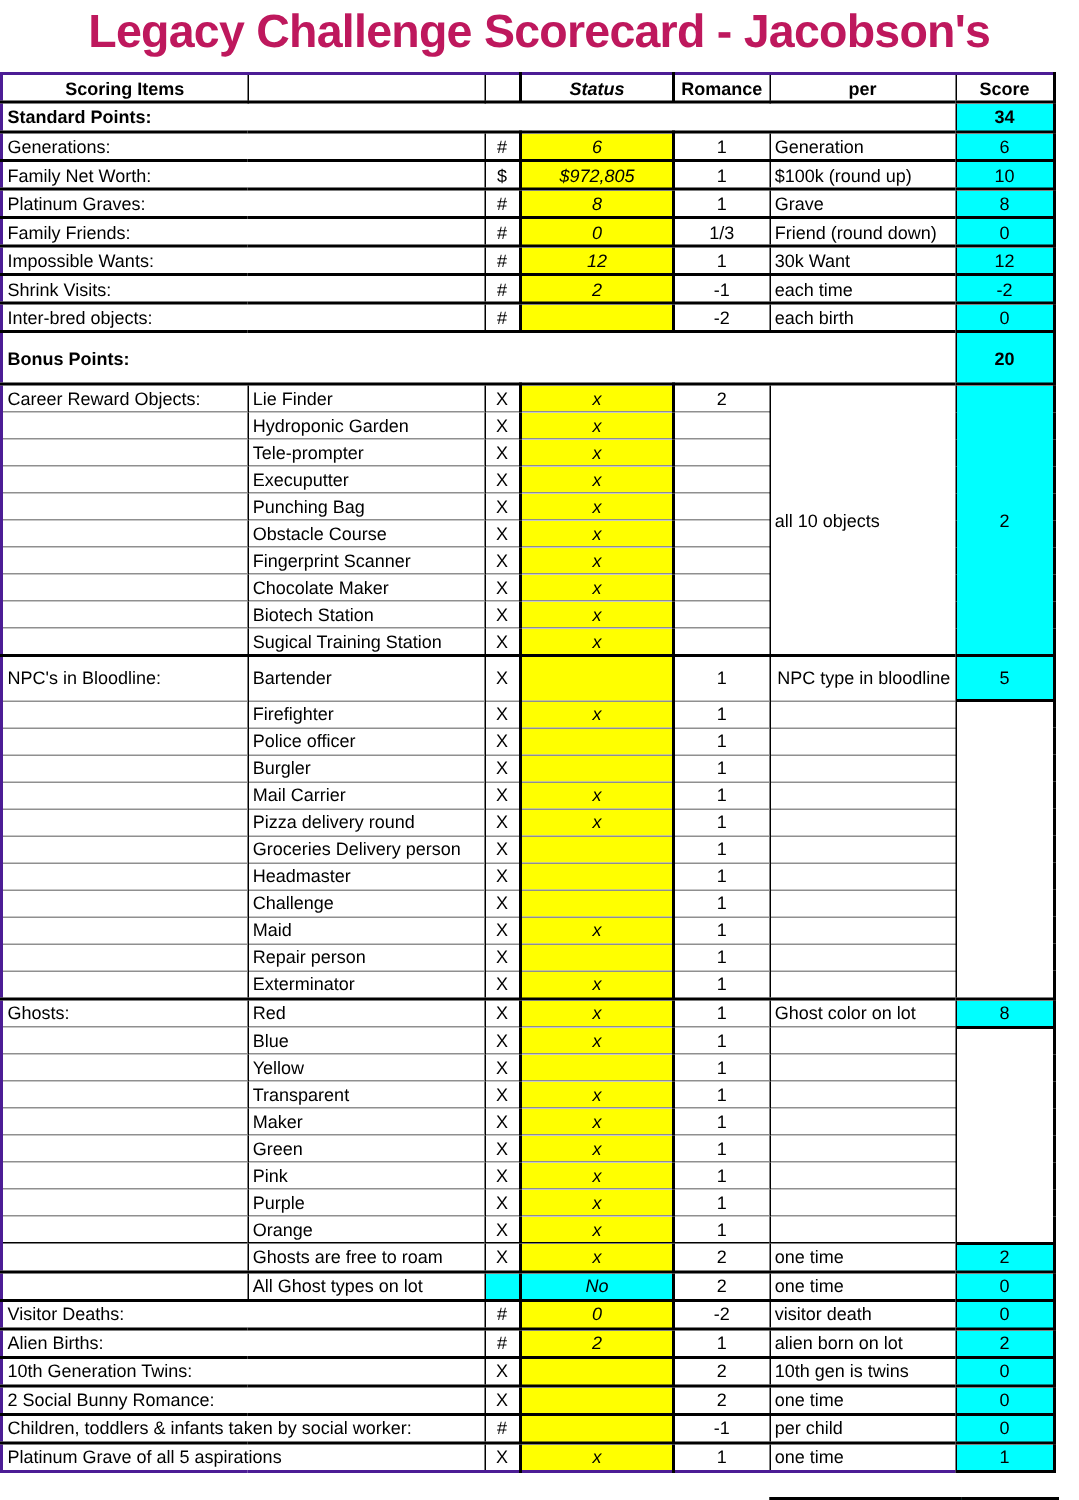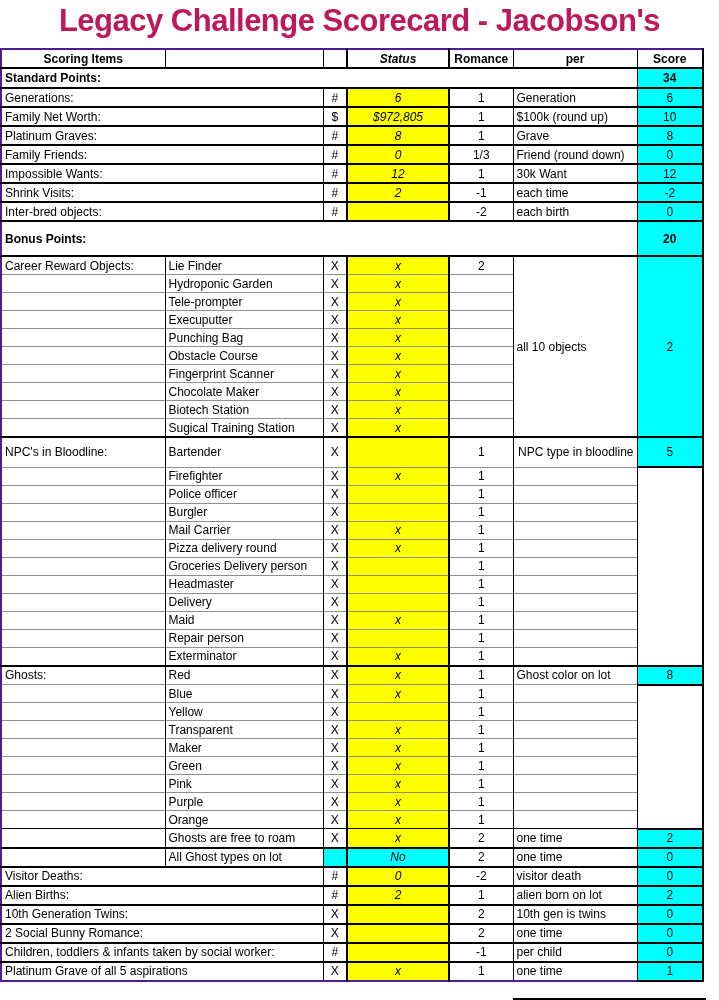--- a/index.html
+++ b/index.html
@@ -268,21 +268,21 @@
       <tr class="lb">
         <td class="role-label"></td>
         <td class="role-item">Headmaster</td>
         <td class="role-sym">X</td>
         <td class="role-status fill-y"></td>
         <td class="role-points">1</td>
         <td class="role-per"></td>
       </tr>
       <tr class="lb">
         <td class="role-label"></td>
-        <td class="role-item">Delivery</td>
+        <td class="role-item">Challenge</td>
         <td class="role-sym">X</td>
         <td class="role-status fill-y"></td>
         <td class="role-points">1</td>
         <td class="role-per"></td>
       </tr>
       <tr class="lb">
         <td class="role-label"></td>
         <td class="role-item">Maid</td>
         <td class="role-sym">X</td>
         <td class="role-status fill-y">x</td>

